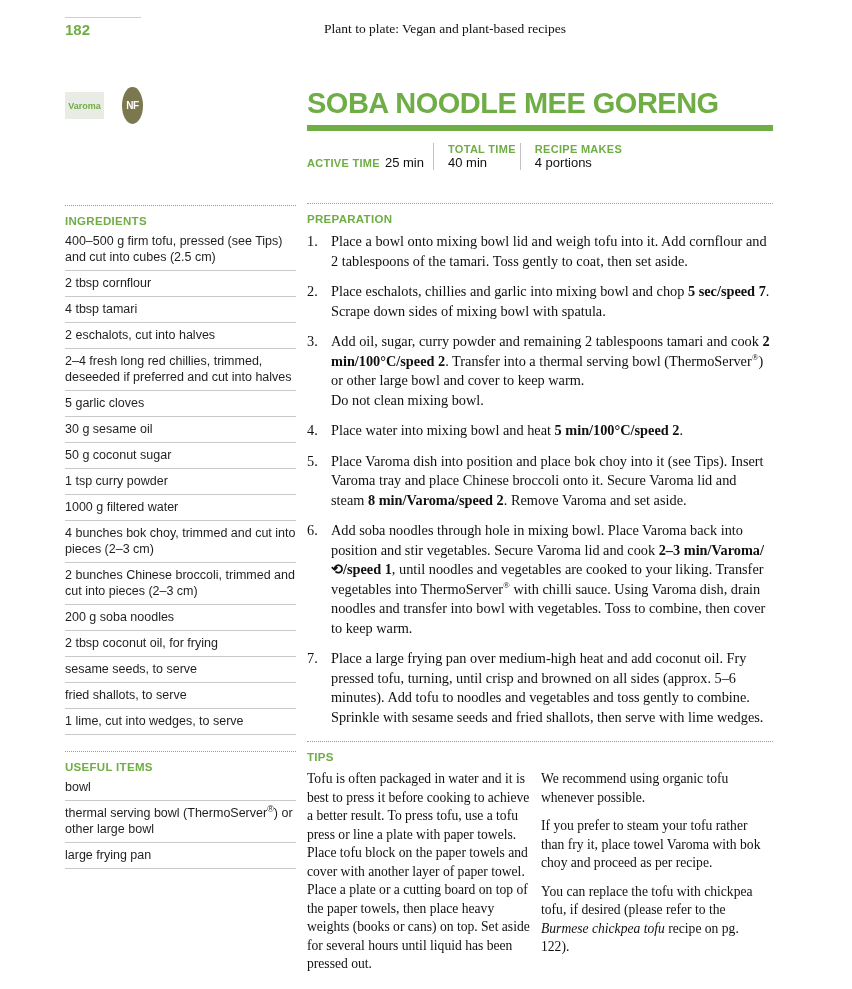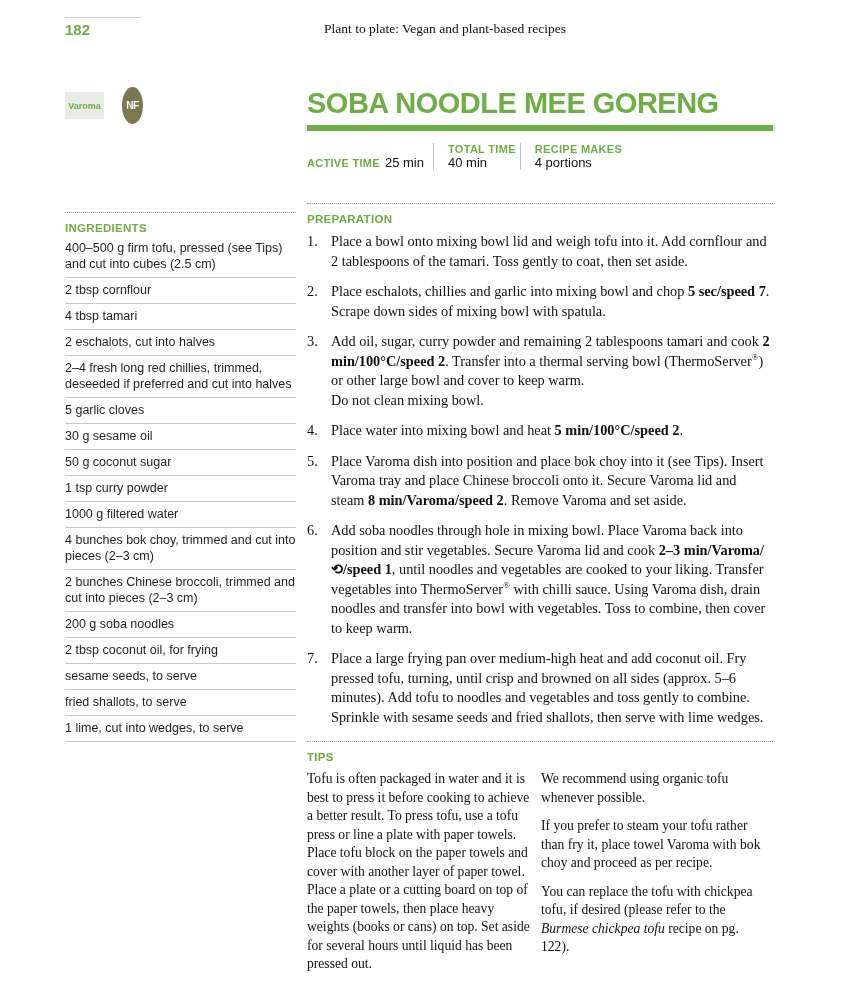--- a/index.html
+++ b/index.html
@@ -43,21 +43,21 @@
     margin:0;color:var(--accent);font-size:29px;font-weight:bold;
     letter-spacing:-0.5px;line-height:1.05;white-space:nowrap;
   }
   .title-bar{height:6px;background:var(--accent);margin-top:7px;}
   .meta{margin-top:12px;display:flex;align-items:flex-end;font-size:13px;}
   .meta-item{display:inline-flex;align-items:baseline;}
   .meta-item + .meta-item{border-left:1px solid #c2c2c2;margin-left:9px;padding-left:9px;flex-direction:column;}
   .meta-label{color:var(--accent);font-weight:bold;font-size:11px;letter-spacing:0.3px;}
   .meta-value{color:#111;margin-left:5px;}
   
-  .left-col{position:absolute;left:65px;top:212px;width:231px;}
+  .left-col{position:absolute;left:65px;top:205px;width:231px;}
   .right-col{position:absolute;left:307px;top:203px;width:466px;}
   h2{
     color:var(--accent);font-size:11.5px;font-weight:bold;letter-spacing:0.3px;
     margin:0 0 2px 0;border-top:1px dotted var(--dot);padding-top:9px;
   }
   .rule-list{
     list-style:none;margin:2px 0 0 0;padding:0;
     font-size:12.5px;line-height:16px;color:#1f1f1f;
   }
   .rule-list li{padding:4px 0 5px 0;border-bottom:1px solid var(--rule);}
@@ -131,20 +131,28 @@
         <li>1000 g filtered water</li>
         <li>4 bunches bok choy, trimmed and cut into pieces (2–3 cm)</li>
         <li>2 bunches Chinese broccoli, trimmed and cut into pieces (2–3 cm)</li>
         <li>200 g soba noodles</li>
         <li>2 tbsp coconut oil, for frying</li>
         <li>sesame seeds, to serve</li>
         <li>fried shallots, to serve</li>
         <li>1 lime, cut into wedges, to serve</li>
       </ul>
   </section>
+  <section class="useful">
+    <h2>USEFUL ITEMS</h2>
+    <ul class="rule-list">
+        <li>bowl</li>
+        <li><span>thermal serving bowl (ThermoServer</span><span class="sup">®</span><span>) or other large bowl</span></li>
+        <li>large frying pan</li>
+      </ul>
+  </section>
 </aside>
 
 <main class="right-col">
   <section>
     <h2>PREPARATION</h2>
     <ol class="steps">
         <li><span>Place a bowl onto mixing bowl lid and weigh tofu into it. Add cornflour and 2 tablespoons of the tamari. Toss gently to coat, then set aside.</span></li>
         <li><span>Place eschalots, chillies and garlic into mixing bowl and chop </span><span class="b">5 sec/speed 7</span><span>. Scrape down sides of mixing bowl with spatula.</span></li>
         <li><span>Add oil, sugar, curry powder and remaining 2 tablespoons tamari and cook </span><span class="b">2 min/100°C/speed 2</span><span>. Transfer into a thermal serving bowl (ThermoServer</span><span class="sup">®</span><span>) or other large bowl and cover to keep warm.</span><br><span>Do not clean mixing bowl.</span></li>
         <li><span>Place water into mixing bowl and heat </span><span class="b">5 min/100°C/speed 2</span><span>.</span></li>

